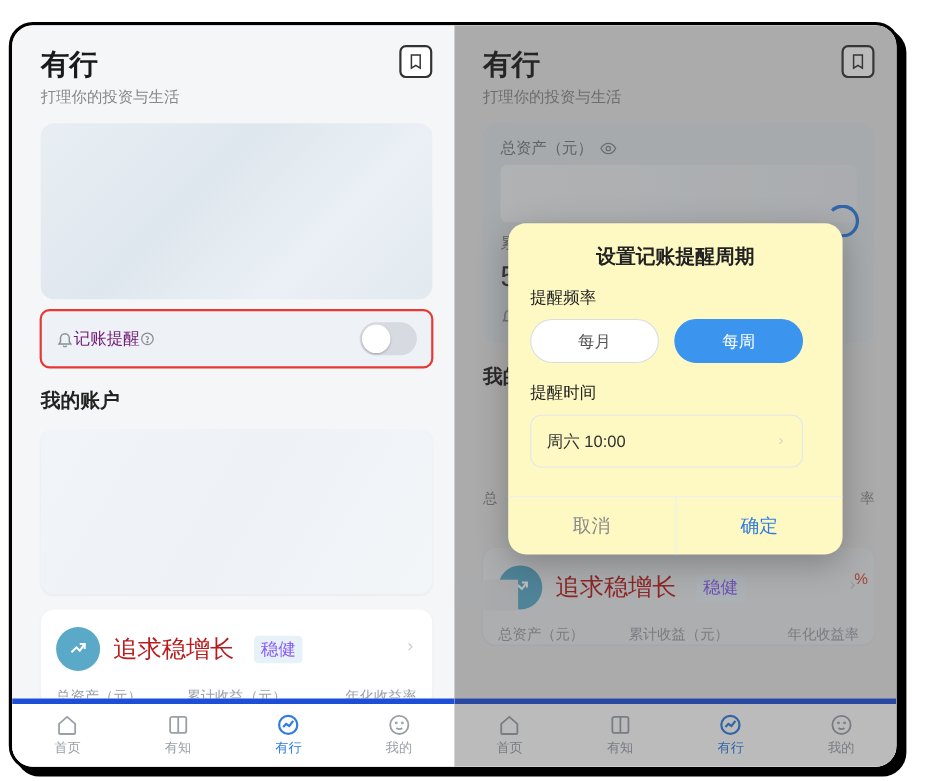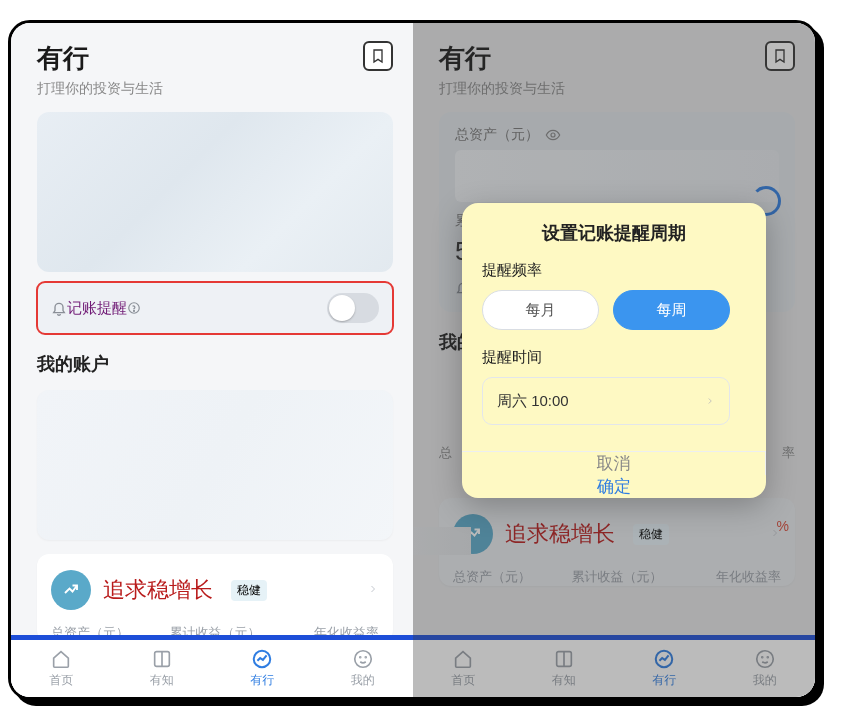--- a/index.html
+++ b/index.html
@@ -59,21 +59,21 @@
   .account-card {
     margin-top:14px; border-radius:12px; background:#fff; padding:16px 14px 0 14px;
     box-shadow:0 1px 2px rgba(0,0,0,0.04);
   }
   .ac-top { display:flex; align-items:center; gap:12px; }
   .ac-icon {
     width:40px; height:40px; border-radius:50%; background:#5aa9c9; display:flex; align-items:center; justify-content:center;
   }
   .ac-icon svg { width:18px; height:18px; }
   .ac-title { font-size:22px; color:#b91c1c; font-weight:500;font-family:Liberation Serif, serif; }
-  .ac-badge { font-size:12px; color:#000000; background:#e6f2f7; border-radius:4px; padding:2px 6px; margin-left:6px; }
+  .ac-badge { font-size:16px; color:#8b5cf6; background:#e6f2f7; border-radius:4px; padding:2px 6px; margin-left:6px; }
   .ac-chevron { margin-left:auto; color:#c4c8cf; }
   .ac-stats { display:flex; margin-top:14px; color:#9aa0a8; font-size:13px; }
   .ac-stats > div { flex:1; text-align:left; }
   .ac-stats > div:nth-child(2){ text-align:center;}
   .ac-stats > div:nth-child(3){ text-align:right;}
 
   .tabbar {
     position:absolute; left:0; right:0; bottom:0; height:62px; background:#fff;
     border-top:5px solid #1d4ed8; display:flex;
   }
@@ -108,21 +108,21 @@
   .freq-row { display:flex; gap:14px; margin-bottom:18px; }
   .chip {
     flex:1; height:40px; border-radius:20px; display:flex; align-items:center; justify-content:center;
     font-size:15px; border:1px solid #d9dde3; color:#555; background:#fff;
   }
   .chip.active { background:#3b95ef; color:#fff; border-color:#3b95ef; }
   .time-row {
     height:48px; border:1px solid #e3e6eb; border-radius:10px; display:flex; align-items:center;
     padding:0 14px; color:#333; font-size:15px; justify-content:space-between; margin-bottom:20px;
   }
-  .m-actions { display:flex; border-top:1px solid #eceef1;flex-direction:column; }
+  .m-actions { display:flex; border-top:1px solid #eceef1; }
   .m-actions .btn { flex:1; height:52px; display:flex; align-items:center; justify-content:center; font-size:17px; }
   .m-actions .btn.cancel { color:#888; border-right:1px solid #eceef1; }
   .m-actions .btn.ok { color:#2f7de1; }
 
   
   .pane.right .account-card { background:#e9ebee; }
   .blur-strip { position:absolute; left:0; top:504px; width:58px; height:28px; background:linear-gradient(90deg,#e6e8eb,#dfe2e5); }
 </style>
 </head>
 <body>

